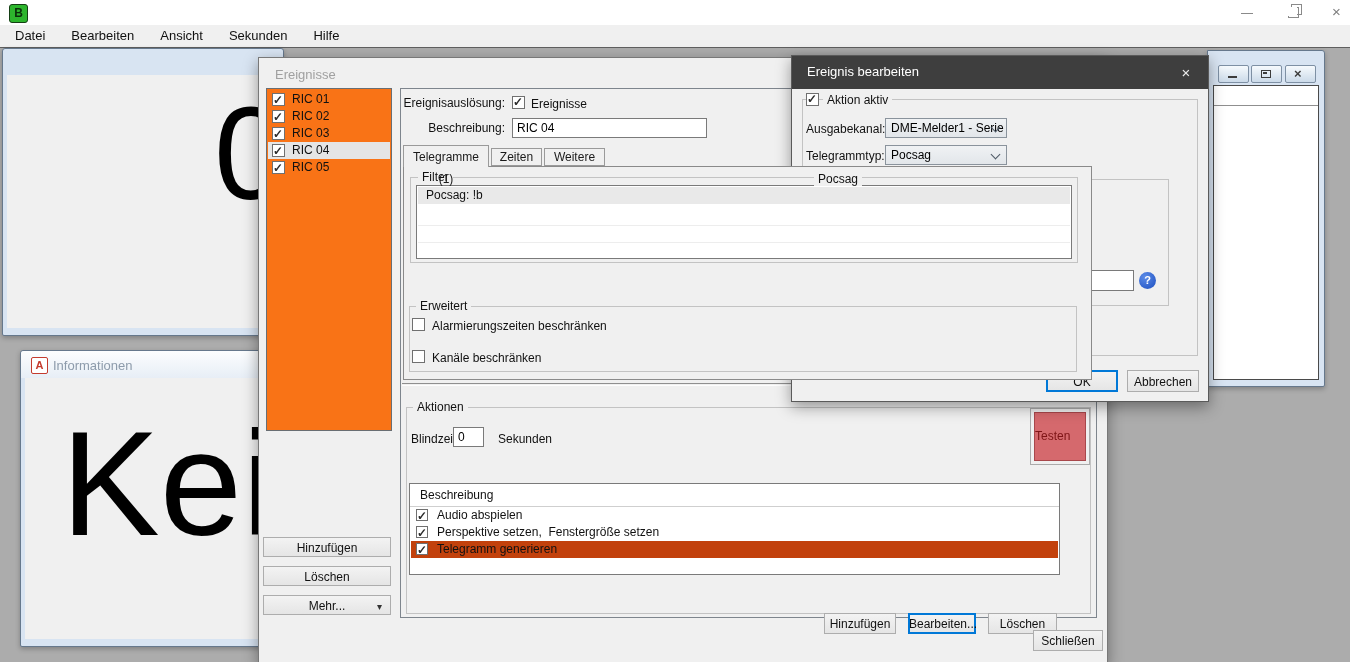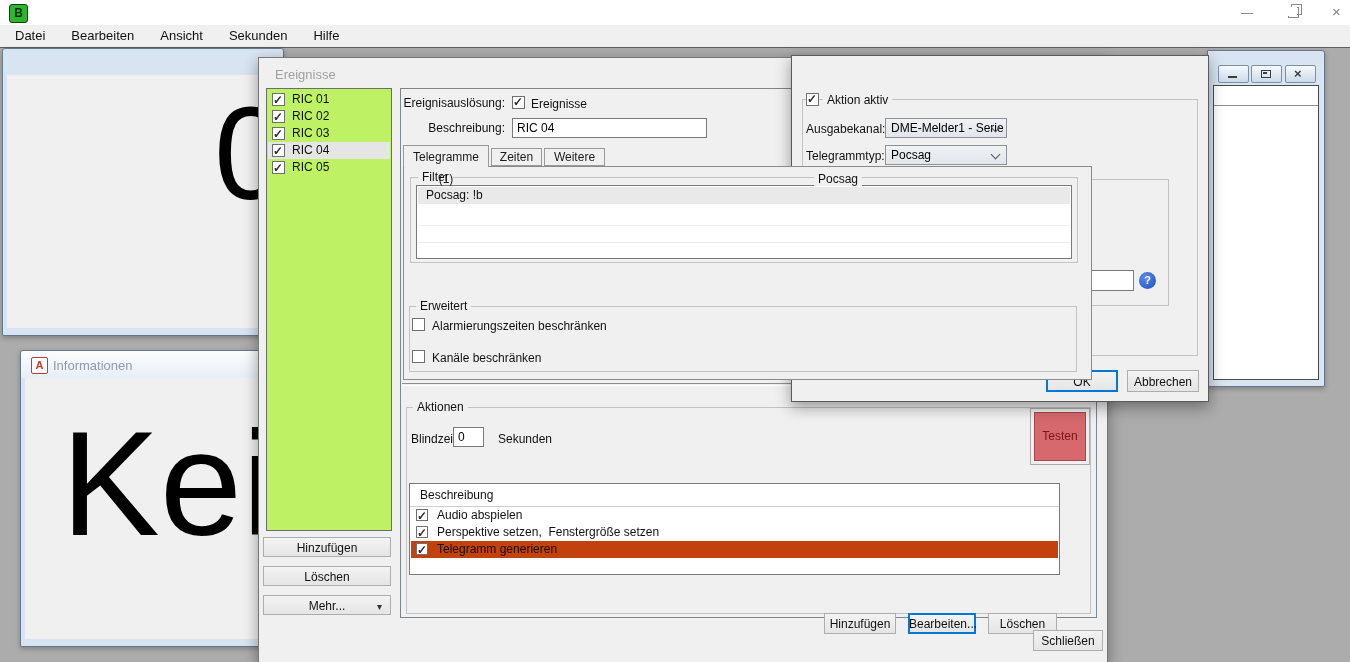--- a/index.html
+++ b/index.html
@@ -57,21 +57,21 @@
   .lbl-r{text-align:right;}
   .lrow{left:1px;right:1px;height:17px;line-height:17px;}
   .sel{background:#E5E5E5;}
   .pre{white-space:pre;}
   .hair{left:1px;right:1px;height:1px;background:#EDEDED;}
   .help-icon{width:17px;height:17px;border-radius:50%;background:radial-gradient(circle at 35% 30%,#5B8BE8,#1D4FBF);
              color:#fff;text-align:center;font-weight:bold;font-size:11px;line-height:17px;}
   .help-icon:after{content:"?";}
   .more-arrow:after{content:"▾";color:#333;font-size:10px;}
   .tab{box-sizing:border-box;border:1px solid #9A9A9A;background:#F0F0F0;text-align:center;}
-  .testen{background:#D5696D;border:1px solid #A8474B;color:#7E1416;text-align:center;
+  .testen{background:#D5696D;border:1px solid #A8474B;color:#7E1416;text-align:left;
           box-shadow:0 0 0 3px #F0F0F0,0 0 0 4px #ABABAB;box-sizing:border-box;}
   .etch{border-top:1px solid #8F8F8F;border-bottom:1px solid #FDFDFD;height:1px;}
   .bell{display:block;}
 </style>
 </head>
 <body>
 
 <div class="screen">
 
   <div class="abs titlebar">
@@ -125,21 +125,21 @@
         <div class="abs mdi-glyph-close"></div>
       </div>
     <div class="abs" style="left:5px;top:34px;width:106px;height:295px;background:#fff;border:1px solid #4A4A4A;box-sizing:border-box;">
       <div class="abs" style="left:0;top:0;right:0;height:19px;border-bottom:1px solid #8F8F8F;background:#fff;"></div>
     </div>
   </div>
 
   <div class="abs dialog" style="left:258px;top:57px;width:848px;height:605px;">
     <div class="abs dlg-title-inactive" style="left:16px;top:9px;">Ereignisse</div>
 
-    <div class="abs" style="left:7px;top:30px;width:126px;height:443px;background:#bef264;border:1px solid #696E73;box-sizing:border-box;">
+    <div class="abs" style="left:7px;top:30px;width:126px;height:343px;background:#f97316;border:1px solid #696E73;box-sizing:border-box;">
       <div class="abs lrow" style="top:2px;">
         <span class="cb checked" style="left:4px;top:2px;"></span>
         <span class="abs lbl" style="left:24px;">RIC 01</span>
       </div>
       <div class="abs lrow" style="top:19px;">
         <span class="cb checked" style="left:4px;top:2px;"></span>
         <span class="abs lbl" style="left:24px;">RIC 02</span>
       </div>
       <div class="abs lrow" style="top:36px;">
         <span class="cb checked" style="left:4px;top:2px;"></span>
@@ -224,20 +224,24 @@
 
       <div class="abs btn" style="left:423px;top:524px;width:72px;height:21px;line-height:21px;">Hinzufügen</div>
       <div class="abs btn btn-default" style="left:507px;top:524px;width:68px;height:21px;line-height:21px;">Bearbeiten...</div>
       <div class="abs btn" style="left:587px;top:524px;width:69px;height:21px;line-height:21px;">Löschen</div>
     </div>
 
     <div class="abs btn" style="left:774px;top:572px;width:70px;height:21px;line-height:21px;">Schließen</div>
   </div>
 
   <div class="abs dialog" style="left:791px;top:55px;width:416px;height:345px;border-color:#5A5A5A;">
+    <div class="abs dark-titlebar">
+      <div class="abs dark-title-text">Ereignis bearbeiten</div>
+      <div class="abs dark-close" style="right:7px;"></div>
+    </div>
 
     <div class="abs groupbox" style="left:10px;top:43px;width:396px;height:257px;"></div>
     <span class="cb checked" style="left:14px;top:37px;z-index:2;"></span>
     <div class="abs grouplbl" style="left:31px;top:37px;">Aktion aktiv</div>
 
     <div class="abs lbl" style="left:14px;top:66px;">Ausgabekanal:</div>
     <div class="abs combo" style="left:93px;top:62px;width:122px;height:20px;line-height:18px;">
       <span>DME-Melder1 - Serie</span>
       <span class="chev"></span>
     </div>

